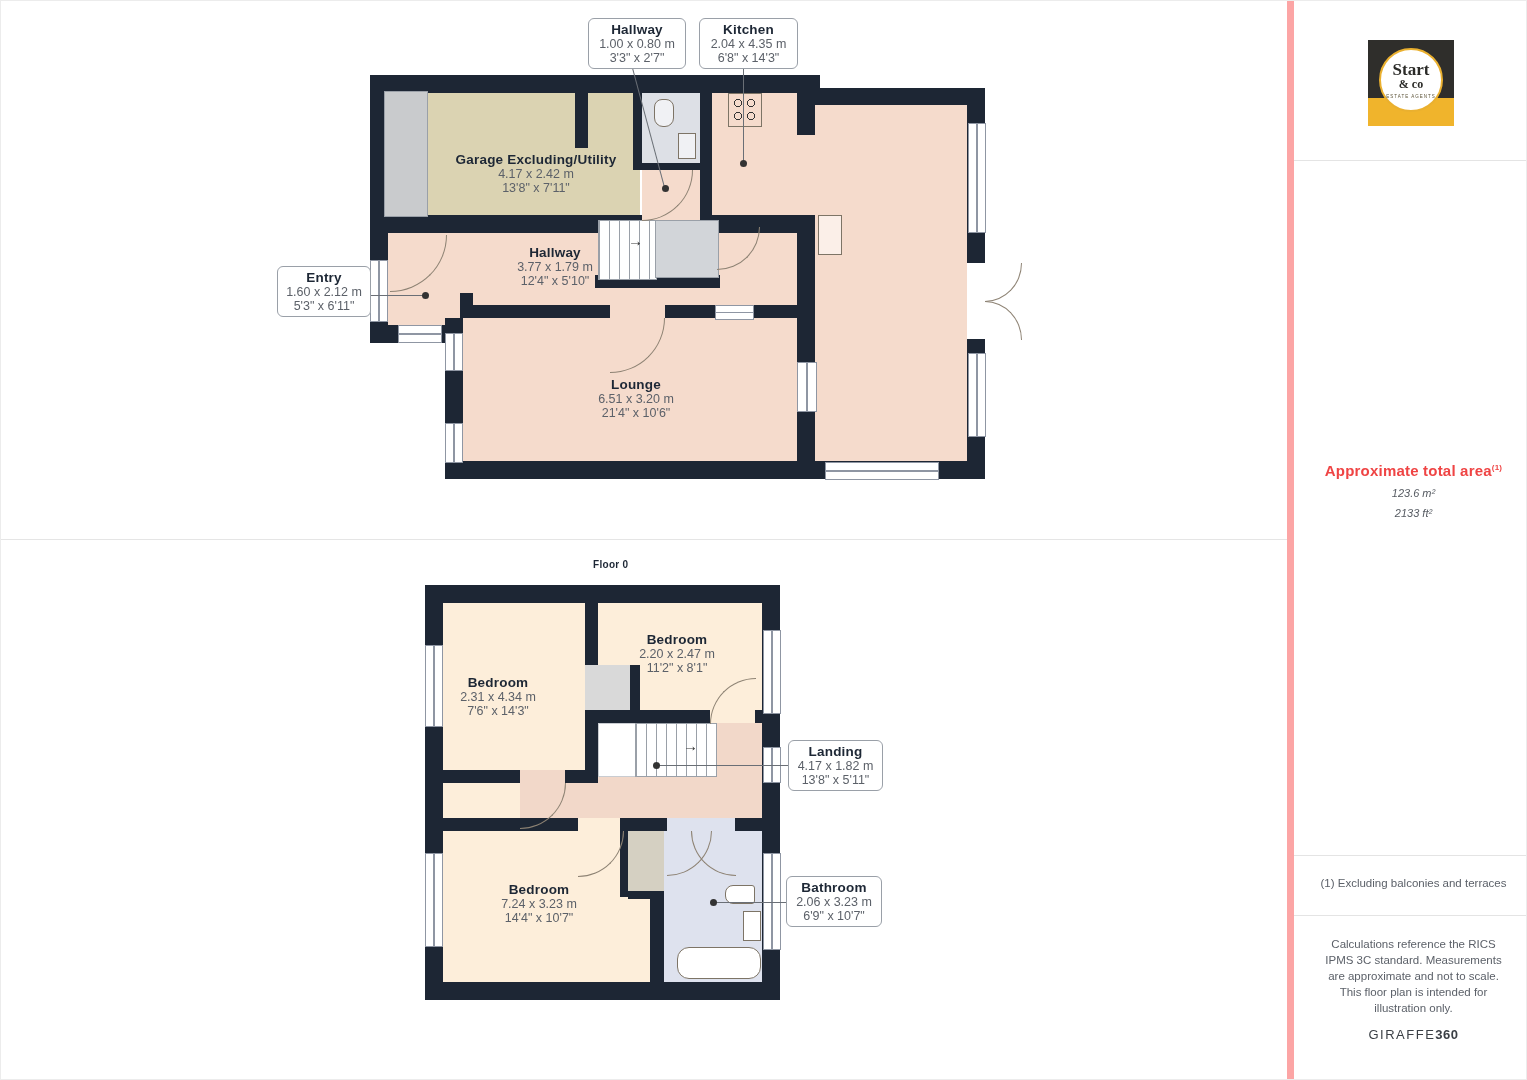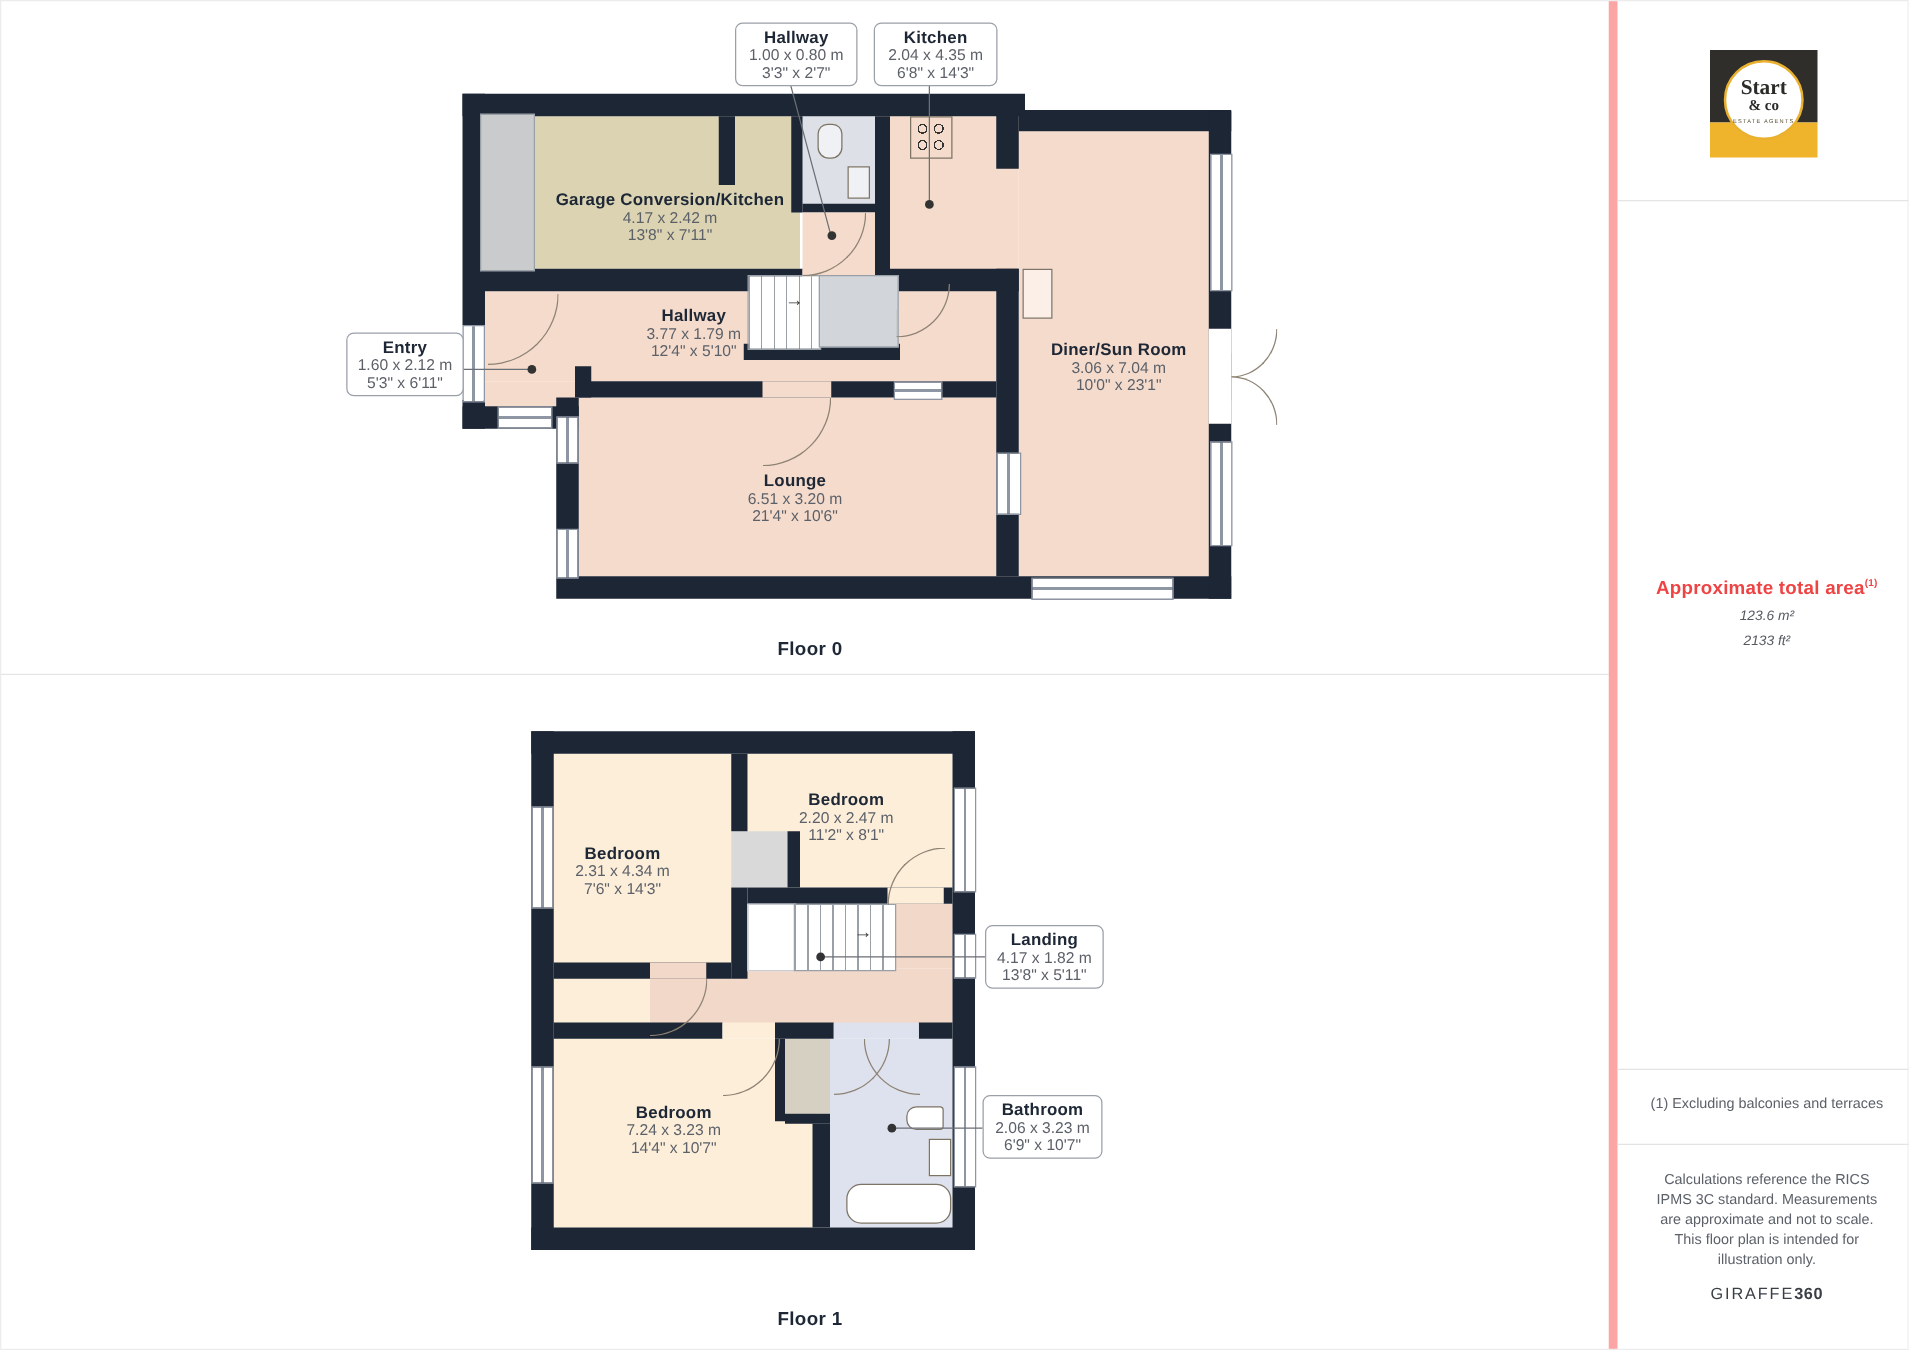--- a/index.html
+++ b/index.html
@@ -26,22 +26,22 @@
   .fx{position:absolute;z-index:4;border:1px solid #7d7466;background:rgba(255,255,255,.55);}
   .dot{position:absolute;z-index:6;width:7px;height:7px;border-radius:50%;background:#333;}
   .lead{position:absolute;z-index:5;background:#6a6f76;height:1px;}
   .arrow{position:absolute;z-index:6;font-size:15px;color:#333;line-height:1;}
   
   .rlabel{position:absolute;z-index:6;text-align:center;pointer-events:none;}
   .rname{font-size:13.5px;font-weight:bold;color:#1d2735;letter-spacing:.2px;}
   .rdim{font-size:12.5px;color:#5c6169;line-height:1.12;}
   .callout{position:absolute;z-index:7;background:#fff;border:1px solid #9aa0a8;border-radius:6px;
            text-align:center;padding:3px 4px;}
-  .floorlabel{position:absolute;z-index:6;font-size:15px;font-weight:bold;color:#1d2735;
-              text-align:center;letter-spacing:.3px;}
+  .floorlabel{position:absolute;z-index:6;font-size:10px;font-weight:bold;color:#1d2735;
+              text-align:left;letter-spacing:.3px;margin-top:48px;}
   .divider{position:absolute;left:0;width:1287px;height:1px;background:#e5e5e5;z-index:0;}
   
   .sidebar{position:absolute;left:1287px;top:0;width:239px;height:1080px;background:#fff;
            border-left:7px solid #fca5a5;z-index:10;}
   .sb-div{position:absolute;left:0;width:100%;height:1px;background:#e4e4e4;}
   .logo{position:absolute;left:74px;top:40px;width:86px;height:86px;}
   .logo-top{position:absolute;left:0;top:0;width:86px;height:58px;background:#2f2e2b;}
   .logo-bottom{position:absolute;left:0;top:58px;width:86px;height:28px;background:#f0b42c;}
   .logo-circle{position:absolute;left:11px;top:8px;width:60px;height:60px;border-radius:50%;
                background:#fff;border:2px solid #eab02f;text-align:center;z-index:2;}
@@ -135,38 +135,33 @@
   <div class="fx" style="left:448px;top:140px;width:22px;height:38px"></div>
 
   <div class="lead" style="left:-9px;top:220px;width:66px"></div>
   <div class="lead" style="left:373px;top:-7px;width:1px;height:95px"></div>
   <div class="lead" style="left:263px;top:-7px;width:123px;transform:rotate(75deg);transform-origin:0 0"></div>
   <div class="dot" style="left:52px;top:217px"></div>
   <div class="dot" style="left:370px;top:85px"></div>
   <div class="dot" style="left:292px;top:110px"></div>
 
   <div class="rlabel" style="left:36px;top:77px;width:260px">
-    <div class="rname">Garage Conversion/Kitchen</div>
+    <div class="rname">Garage Excluding/Utility</div>
     <div class="rdim">4.17 x 2.42 m</div>
     <div class="rdim">13'8" x 7'11"</div>
   </div>
   <div class="rlabel" style="left:85px;top:170px;width:200px">
     <div class="rname">Hallway</div>
     <div class="rdim">3.77 x 1.79 m</div>
     <div class="rdim">12'4" x 5'10"</div>
   </div>
   <div class="rlabel" style="left:166px;top:302px;width:200px">
     <div class="rname">Lounge</div>
     <div class="rdim">6.51 x 3.20 m</div>
     <div class="rdim">21'4" x 10'6"</div>
-  </div>
-  <div class="rlabel" style="left:435px;top:197px;width:180px">
-    <div class="rname">Diner/Sun Room</div>
-    <div class="rdim">3.06 x 7.04 m</div>
-    <div class="rdim">10'0" x 23'1"</div>
   </div>
 </div>
 
 <div class="arrow" style="left:336px;top:287px">→</div>
 
 <div class="callout" style="left:588px;top:18px;width:88px">
   <div class="rname">Hallway</div>
   <div class="rdim">1.00 x 0.80 m</div>
   <div class="rdim">3'3" x 2'7"</div>
 </div>

